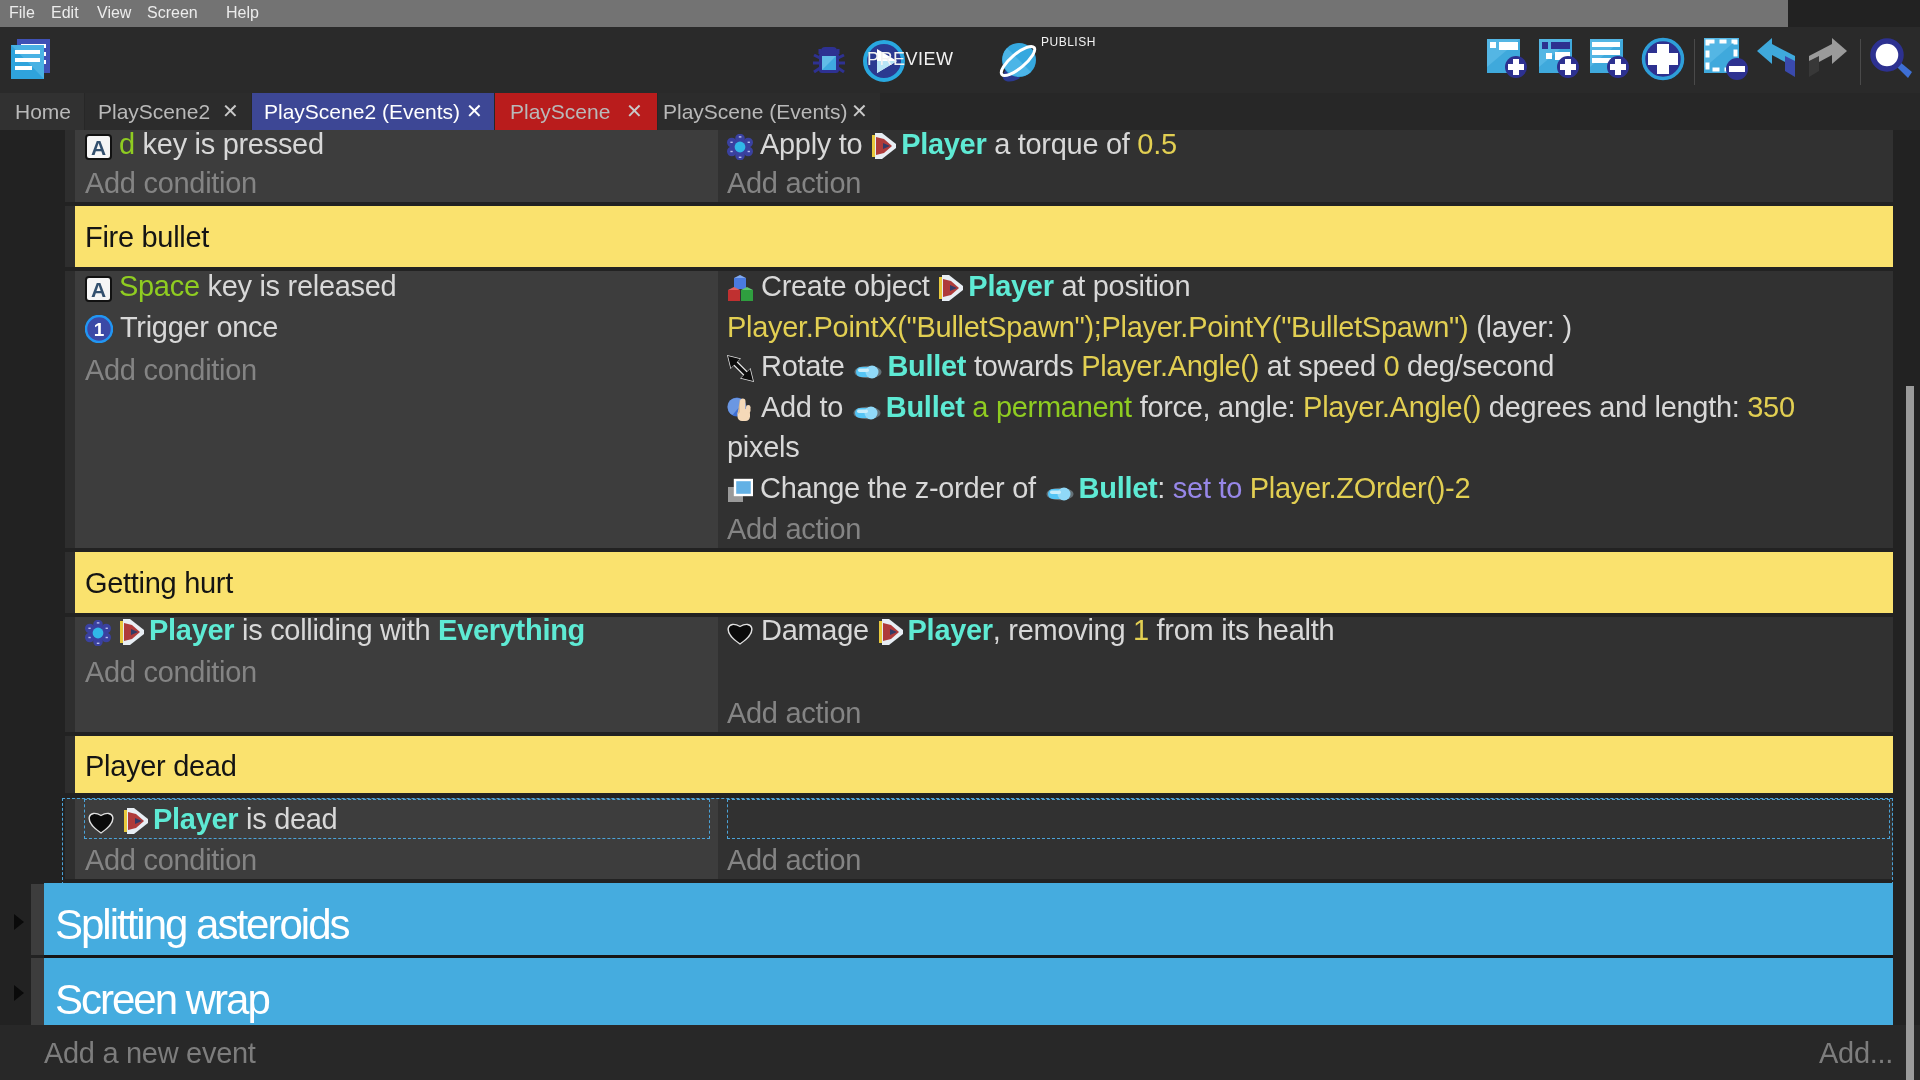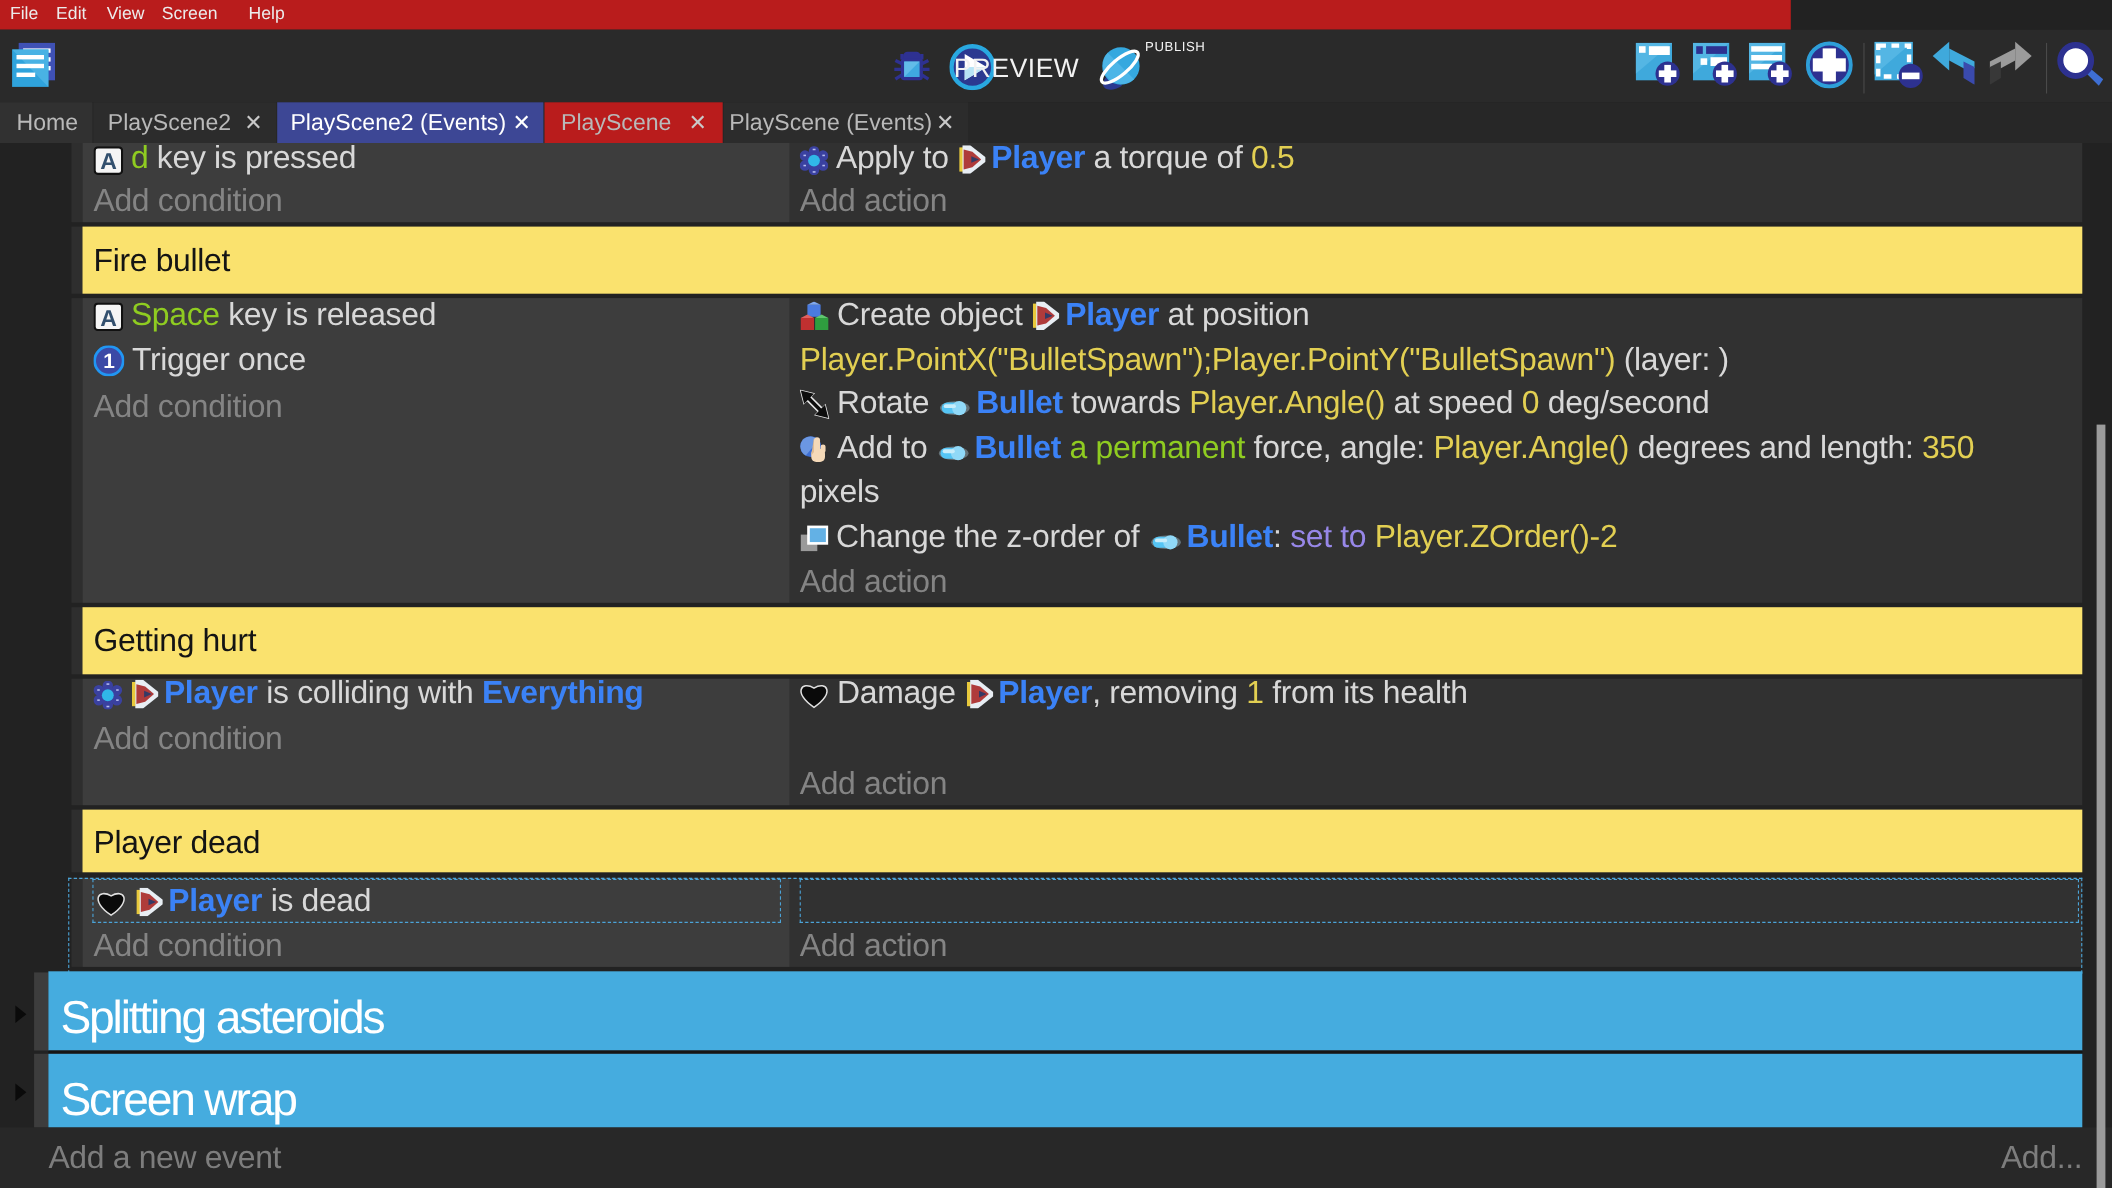--- a/index.html
+++ b/index.html
@@ -1,38 +1,38 @@
 <!DOCTYPE html>
 <html><head>
 <meta charset="utf-8">
 <style>
 * { margin:0; padding:0; box-sizing:border-box; }
 html,body { width:1920px; height:1080px; overflow:hidden; background:#222222;
   font-family:"Liberation Sans", sans-serif; }
 .abs { position:absolute; }
-#menu { left:0; top:0; width:1628px; height:27px; background:#b91c1c; color:#ececec;
+#menu { left:0; top:0; width:1788px; height:27px; background:#737373; color:#ececec;
   font-size:16px; }
 #menu span { position:absolute; top:4px; }
 #toolbar { left:0; top:27px; width:1920px; height:66px; background:#2a2a2a; }
 #tabbar { left:0; top:93px; width:1920px; height:37px; background:#272727; }
 .tab { position:absolute; top:0; height:37px; color:#b9b9b9; font-size:21px; }
 .tab .lbl { position:absolute; top:7px; }
 .tab .x { position:absolute; top:6px; font-size:20px; color:#c9c9c9; font-weight:400;}
 #sheet { left:0; top:130px; width:1920px; height:950px; background:#222222; overflow:hidden; }
 .gutter { position:absolute; left:65px; width:10px; background:#2e2e2e; }
 .cond { position:absolute; left:75px; width:643px; background:#3d3d3d; }
 .act  { position:absolute; left:718px; width:1175px; background:#313131; }
 .comment { position:absolute; left:75px; width:1818px; background:#FAE26E; color:#141414; }
 .group { position:absolute; left:44px; width:1849px; background:#45ACDF; color:#ffffff; }
 .ggut { position:absolute; left:31px; width:13px; background:#3d3d3d; }
 .line { position:absolute; white-space:nowrap; font-size:29px; line-height:29px;
   letter-spacing:-0.3px; color:#d8d8d8; }
 .line .ic { display:inline-block; vertical-align:-6px; margin-right:7px; }
 .line .ic2 { display:inline-block; vertical-align:-5px; margin-right:5px; margin-left:2px;}
-.p { color:#3b82f6; font-weight:bold; }
+.p { color:#5eead4; font-weight:bold; }
 .g { color:#8FCC21; }
 .y { color:#E2CF52; }
 .v { color:#9787E8; }
 .ph { color:#848484; }
 .tri { position:absolute; width:0; height:0; border-left:10px solid #0a0a0a;
   border-top:8px solid transparent; border-bottom:8px solid transparent; }
 </style>
 </head>
 <body>
 <div id="menu" class="abs">
@@ -73,21 +73,21 @@
     <rect x="10" y="11" width="14" height="14" fill="#3FA9E0"></rect>
     <path d="M10 11 L24 11 L10 25 Z" fill="#62BCE8"></path>
   </svg>
 
   <svg class="abs" style="left:863px;top:13px" width="42" height="42" viewBox="0 0 42 42">
     <circle cx="21" cy="21" r="20" fill="#2B3990"></circle>
     <circle cx="21" cy="21" r="19" fill="none" stroke="#29A8E0" stroke-width="4"></circle>
     <path d="M14 9 L34 21 L14 33 Z" fill="#ffffff"></path>
     <path d="M14 21 L34 21 L14 33 Z" fill="#B8E4F5"></path>
   </svg>
-  <div class="abs" style="left:867px;top:22px;color:#f2f2f2;font-size:24px;letter-spacing:0.5px">PREVIEW</div>
+  <div class="abs" style="left:867px;top:22px;color:#f2f2f2;font-size:18px;letter-spacing:0.5px">PREVIEW</div>
 
   <svg class="abs" style="left:997px;top:13px" width="42" height="42" viewBox="0 0 42 42">
     <path d="M10 28 Q2 38 9 41 Q15 43 23 38 L14 27 Z" fill="#2B3990"></path>
     <circle cx="22" cy="20" r="17" fill="#35A8DF"></circle>
     <path d="M10 8 A17 17 0 0 0 34 32 Z" fill="#53B8E8" opacity="0.8"></path>
     <ellipse cx="21" cy="21" rx="21" ry="7" fill="none" stroke="#ffffff" stroke-width="3" transform="rotate(-40 21 21)"></ellipse>
   </svg>
   <div class="abs" style="left:1041px;top:8px;color:#f2f2f2;font-size:12px;letter-spacing:0.5px">PUBLISH</div>
 
   <svg class="abs" style="left:1487px;top:11px" width="42" height="42" viewBox="0 0 42 42">

